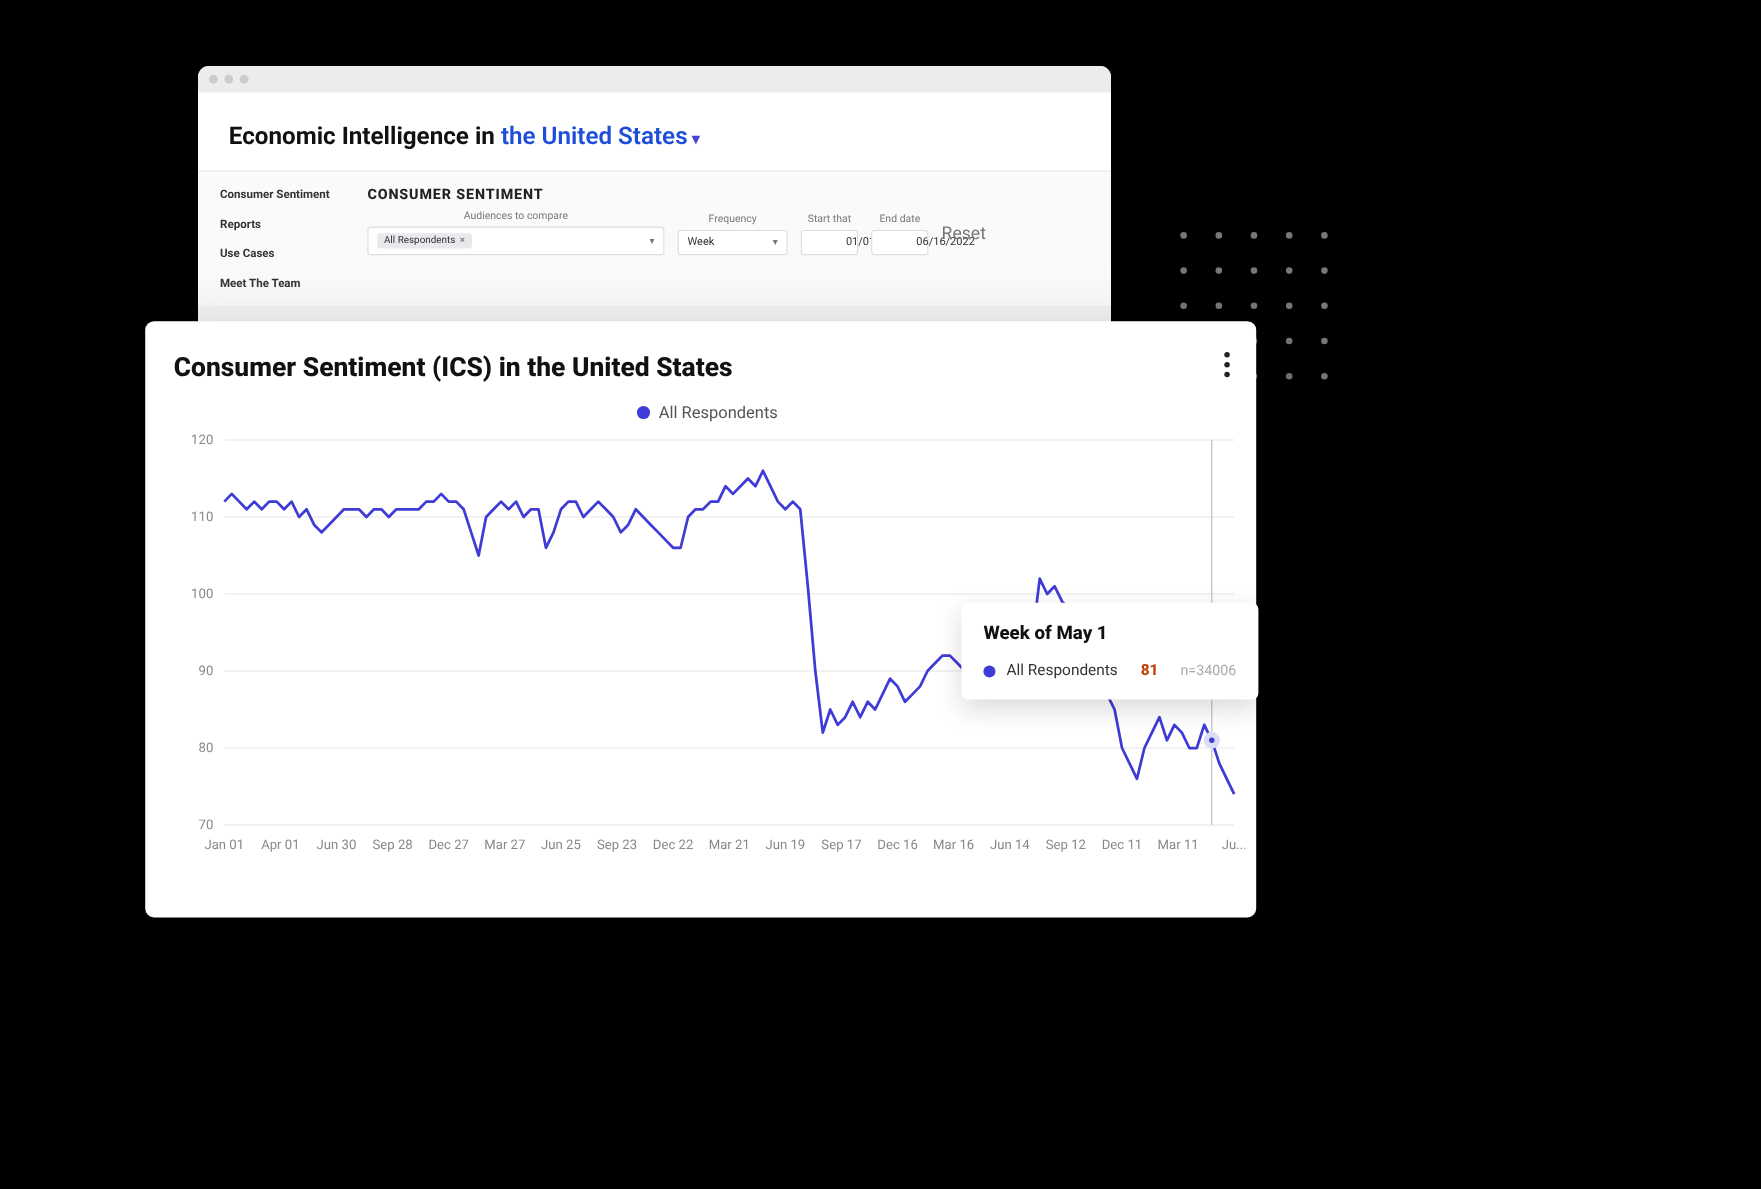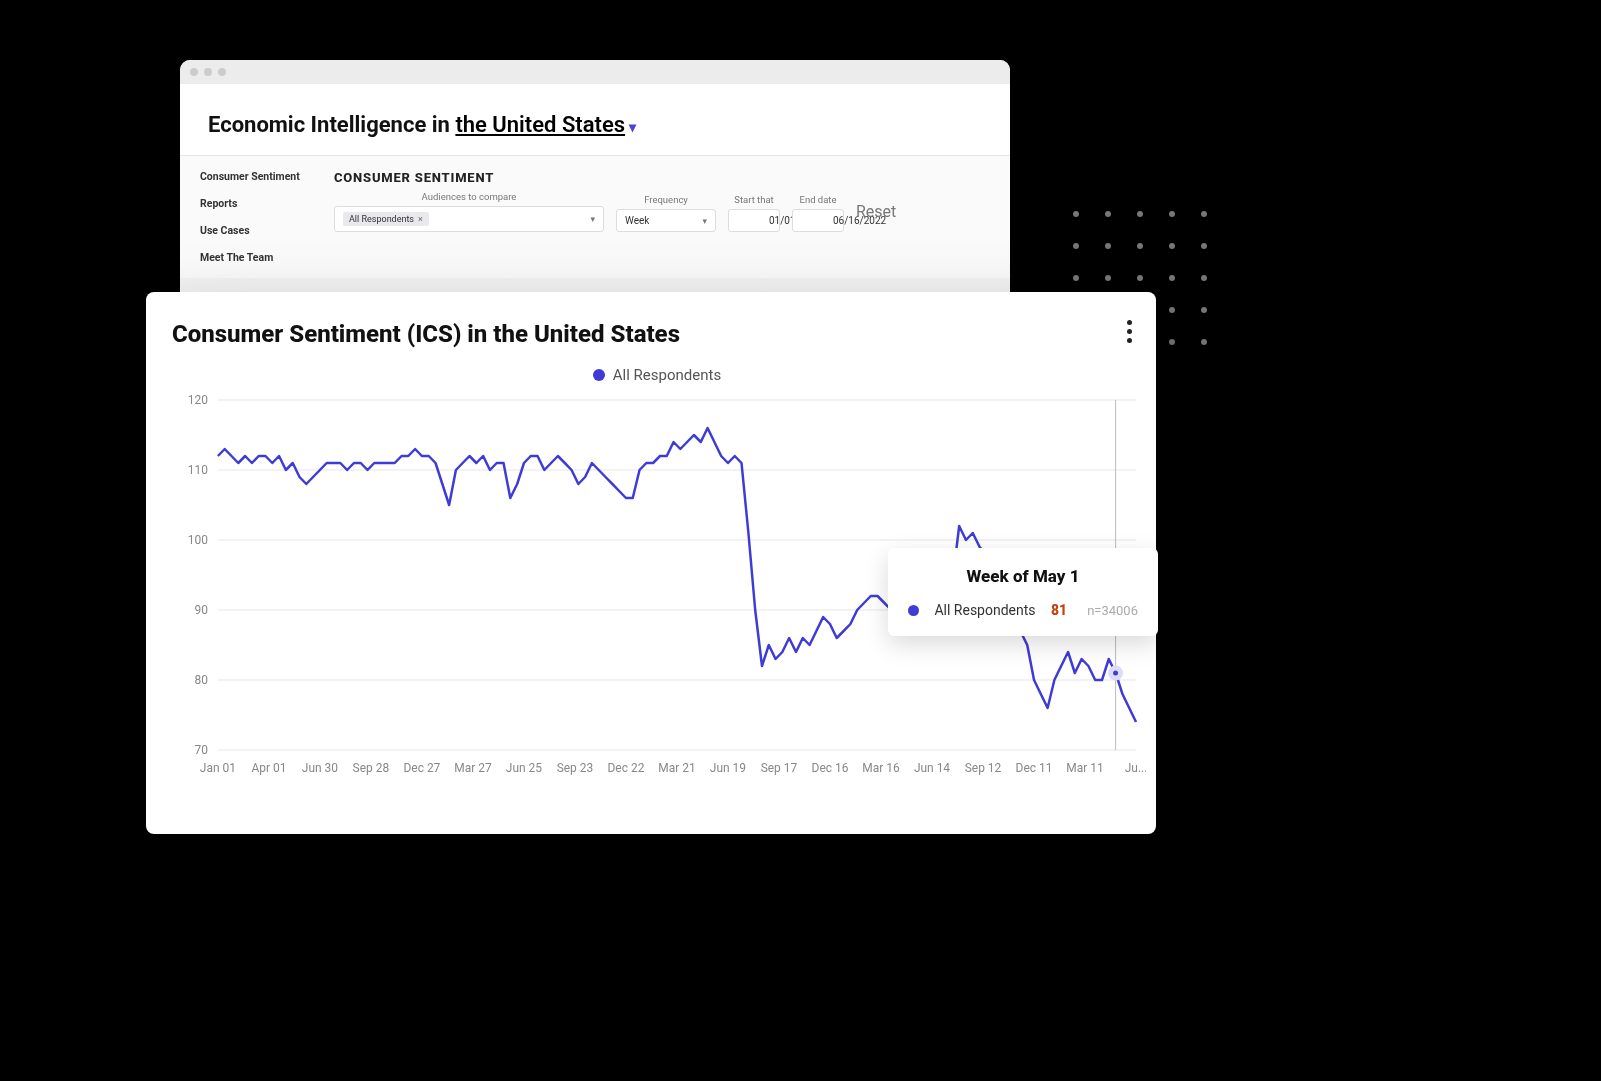--- a/index.html
+++ b/index.html
@@ -43,21 +43,21 @@
   .window-chrome span{width:8px;height:8px;border-radius:50%;background:#ccc;}
   .page-header {
     padding: 28px 28px 18px 28px;
     background:#fff;
     border-bottom:1px solid #e5e5e5;
   }
   .page-header h1 {
     font-size: 22px; font-weight:700; color:#111;
   }
   .page-header .region {
-    color:#000000; font-weight:600;text-decoration:underline;
+    color:#1d4ed8; font-weight:600;
   }
   .page-header .chev { color:#4a43d6; font-size:14px; margin-left:4px;}
   .dashboard-body {
     display:flex; background:#fafafa;
   }
   .sidebar {
     width:130px; padding:14px 0 0 20px;
     font-size:10.5px; color:#333;
   }
   .sidebar div { margin-bottom:14px; font-weight:700; cursor:pointer;}
@@ -85,21 +85,21 @@
     display:inline-flex; align-items:center; gap:4px;
   }
   .chip .x{font-size:9px;color:#666;cursor:pointer;}
   .chevd{color:#777;font-size:9px;}
   .freq{width:100px;}
   .dateinput{width:52px;padding-left:40px;}
   .reset{font-size:16px;color:#777;align-self:center;cursor:pointer;}
 
   .chart-card {
     position:absolute;
-    top: 292px; left: 146px;
+    top: 292px; left: 132px;
     width: 1010px; height: 542px;
     background:#fff; border-radius:8px;
     box-shadow: 0 40px 80px rgba(0,0,0,.4);
     z-index:3;
     padding: 28px 10px 20px 22px;
   }
   .chart-title {
     font-size:24px; font-weight:800; color:#111; margin-bottom:18px; padding-left:4px;
   }
   .kebab {
@@ -122,21 +122,20 @@
   .cursor-line{stroke:#bbb;stroke-width:1;}
   .hover-dot{fill:#3f3bd6;stroke:#dcdcf7;stroke-width:5;}
   .tooltip {
     position:absolute;
     top:158px; left:720px;
     width:270px;
     background:#fff; border-radius:6px;
     box-shadow:0 8px 24px rgba(0,0,0,.15);
     padding:18px 20px;
     z-index:5;
-    text-align:center;
   }
   .tooltip .tt-title{font-size:17px;font-weight:800;color:#111;margin-bottom:16px;}
   .tooltip .tt-row{display:flex;align-items:center;gap:10px;font-size:14px;}
   .tooltip .swatch{width:11px;height:11px;border-radius:50%;background:#3f3bd6;}
   .tooltip .series{color:#333;flex:1;}
   .tooltip .val{font-weight:800;color:#c2410c;}
   .tooltip .n{color:#aaa;font-size:13px;margin-left:10px;}
 </style>
 </head>
 <body>

